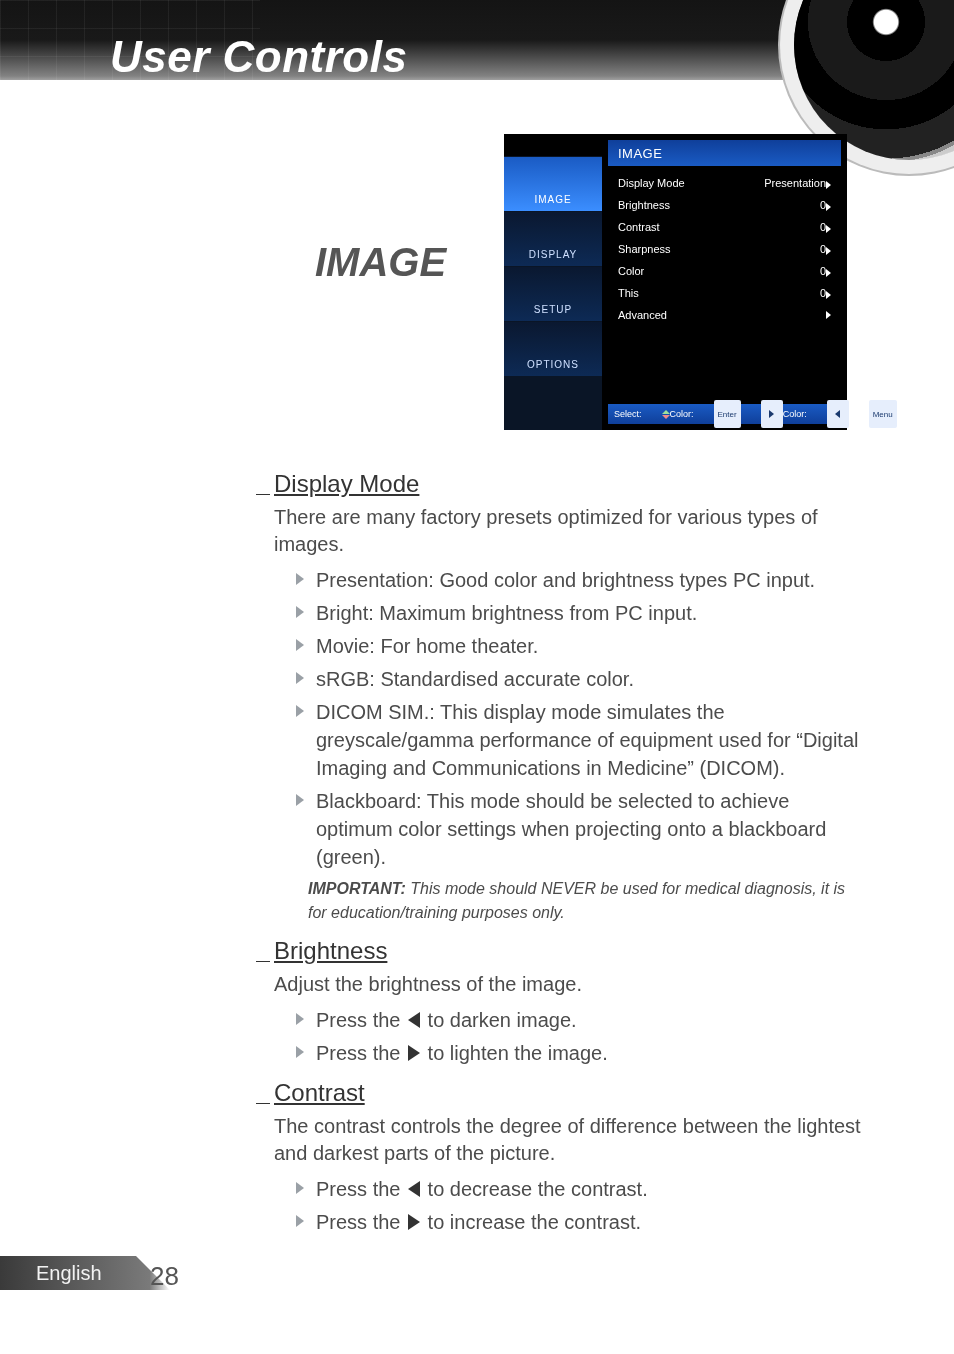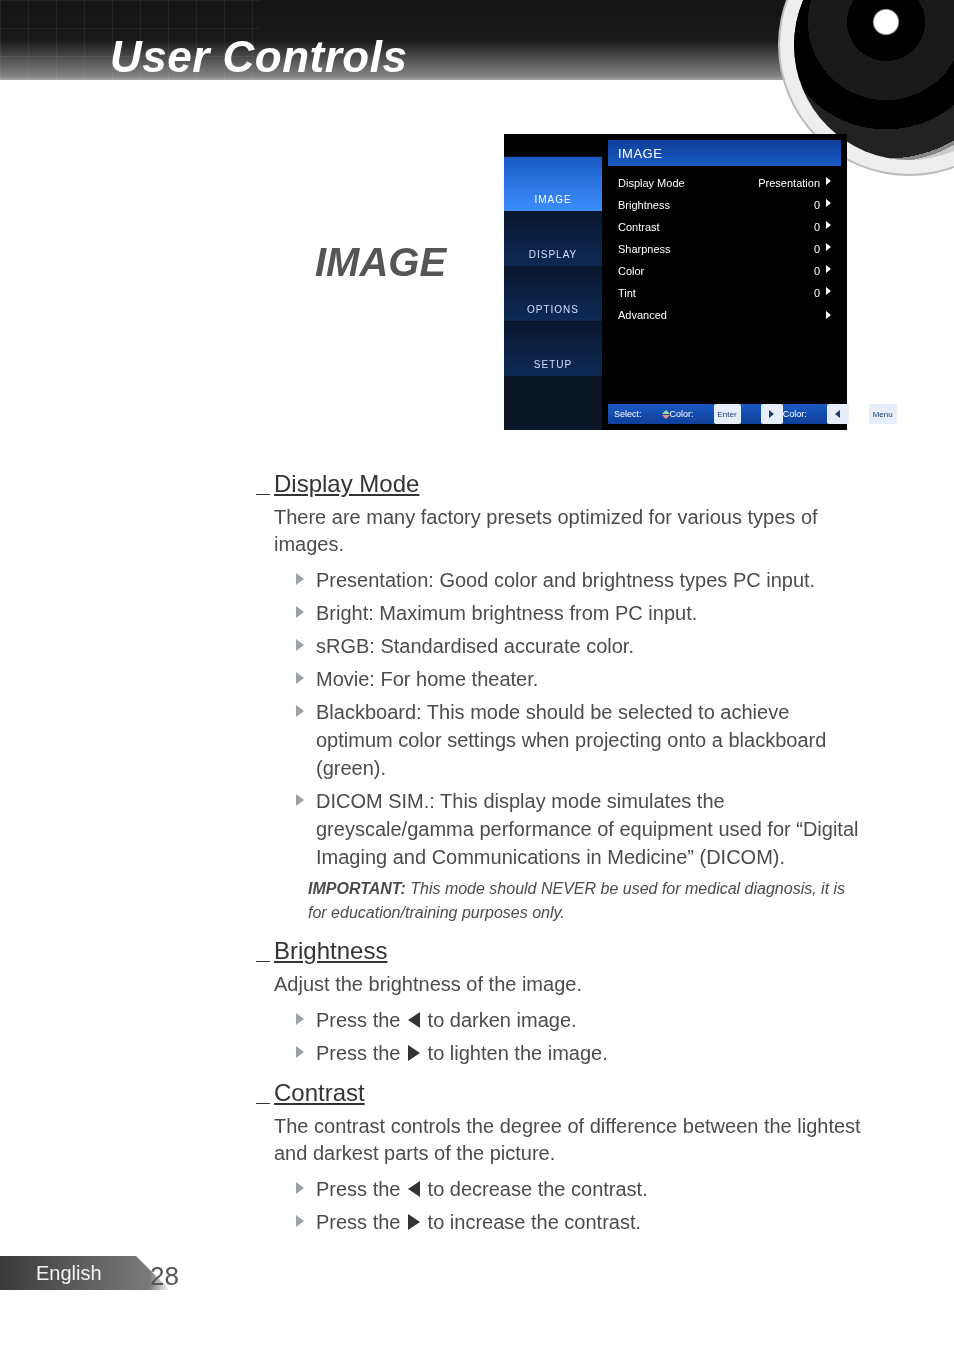--- a/index.html
+++ b/index.html
@@ -88,41 +88,41 @@
     position: absolute;
     left: 104px; top: 32px;
     width: 233px; height: 238px;
     padding: 6px 10px 0 10px;
   }
   .osd-row {
     display: flex; align-items: center; justify-content: space-between;
     height: 22px;
     font-size: 11px;
   }
-  .osd-row .val { display: flex; align-items: flex-start; gap: 6px; }
+  .osd-row .val { display: flex; align-items: flex-end; }
   .osd-arrow {
     display: inline-block;
     width: 0; height: 0;
     border-top: 4px solid transparent;
     border-bottom: 4px solid transparent;
     border-left: 5px solid #fff;
   }
   .osd-footer {
     position: absolute;
     left: 104px; bottom: 6px;
     width: 233px; height: 20px;
     background: linear-gradient(to bottom, #1a5bc4, #0f3f9a);
     display: flex; align-items: center; justify-content: space-between;
     padding: 0 6px;
     font-size: 9px;
   }
   .osd-footer .grp { display: flex; align-items: center; gap: 20px; }
   .keybox {
     display: inline-flex; align-items: center; justify-content: center;
-    min-width: 22px; height: 20px;
+    min-width: 22px; height: 28px;
     font-size: 8px;
     background: #e6eefc; color: #1b3a6e;
     padding: 0 4px;
     border-radius: 2px;
   }
   .spin {
     display: inline-flex; flex-direction: column; gap: 1px;
   }
   .spin .t {
     width: 0; height: 0;
@@ -261,22 +261,22 @@
 <div class="top-band">
   <div class="top-grid"></div>
   <div class="lens"></div>
   <div class="chapter-title">User Controls</div>
 </div>
 
 <div class="osd">
   <div class="osd-sidebar">
     <div class="osd-tab active">IMAGE</div>
     <div class="osd-tab">DISPLAY</div>
+    <div class="osd-tab">SETUP</div>
     <div class="osd-tab">OPTIONS</div>
-    <div class="osd-tab">SETUP</div>
     <div class="osd-tab pad"></div>
   </div>
   <div class="osd-header">IMAGE</div>
   <div class="osd-body">
     <div class="osd-row">
       <span>Display Mode</span>
       <span class="val">
           <span>Presentation</span>
           <span class="osd-arrow"></span>
         </span>
@@ -303,21 +303,21 @@
         </span>
     </div>
     <div class="osd-row">
       <span>Color</span>
       <span class="val">
           <span>0</span>
           <span class="osd-arrow"></span>
         </span>
     </div>
     <div class="osd-row">
-      <span>Tint</span>
+      <span>This</span>
       <span class="val">
           <span>0</span>
           <span class="osd-arrow"></span>
         </span>
     </div>
     <div class="osd-row">
       <span>Advanced</span>
       <span class="val">
           <span class="osd-arrow"></span>
         </span>
@@ -350,24 +350,24 @@
 
 <div class="section-label">IMAGE</div>
 
 <div class="content">
 
   <div class="subhead">Display Mode</div>
   <div class="para">There are many factory presets optimized for various types of images.</div>
   <ul class="bullets">
     <li>Presentation: Good color and brightness types PC input.</li>
     <li>Bright: Maximum brightness from PC input.</li>
+    <li>Movie: For home theater.</li>
     <li>sRGB: Standardised accurate color.</li>
-    <li>Movie: For home theater.</li>
+    <li>DICOM SIM.: This display mode simulates the greyscale/gamma performance of equipment used for “Digital Imaging and Communications in Medicine” (DICOM).</li>
     <li>Blackboard: This mode should be selected to achieve optimum color settings when projecting onto a blackboard (green).</li>
-    <li>DICOM SIM.: This display mode simulates the greyscale/gamma performance of equipment used for “Digital Imaging and Communications in Medicine” (DICOM).</li>
   </ul>
   <div class="important">
     <b>IMPORTANT:</b><span> This mode should NEVER be used for medical diagnosis, it is for education/training purposes only.</span>
   </div>
 
   <div class="subhead">Brightness</div>
   <div class="para">Adjust the brightness of the image.</div>
   <ul class="bullets">
     <li>
       <span>Press the </span><span class="tri-left"></span><span> to darken image.</span>

